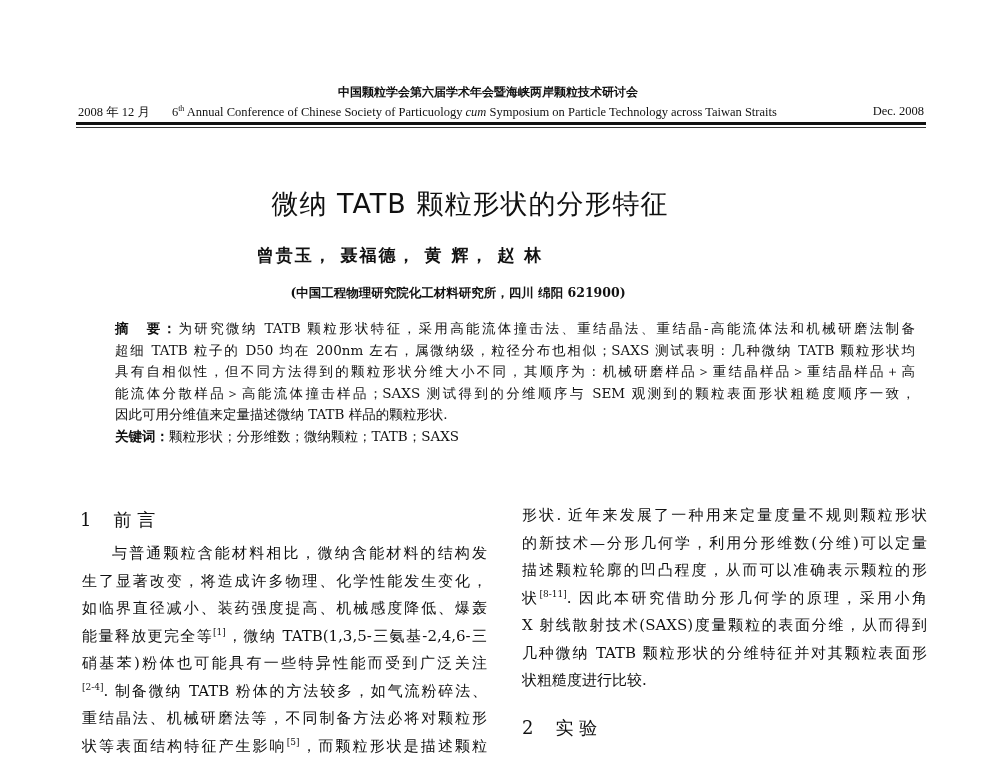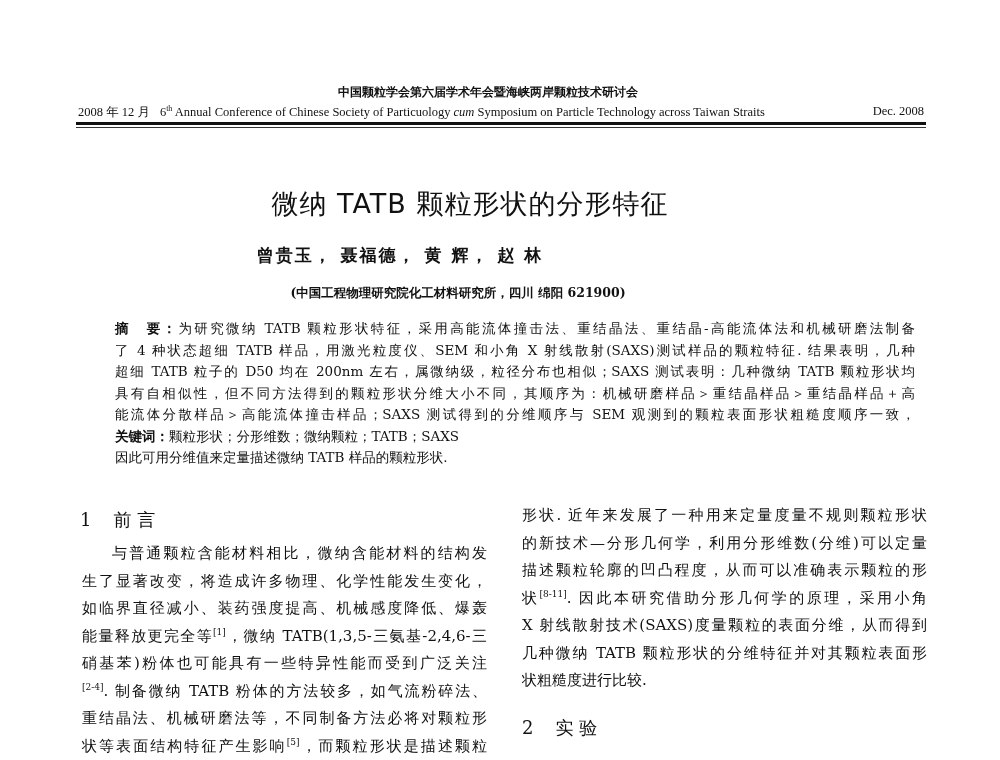--- a/index.html
+++ b/index.html
@@ -1,21 +1,21 @@
 <!DOCTYPE html>
 <html><head>
 <meta charset="utf-8">
 <style>
   html, body { margin: 0; padding: 0; background: #ffffff; }
   body { width: 1000px; height: 760px; position: relative; overflow: hidden;
          font-family: "DejaVu Serif", "Liberation Serif", serif; color: #111; }
   .abs { position: absolute; white-space: nowrap; }
   .conf-cn { left: 0; width: 976px; top: 84px; text-align: center; font-size: 12px; font-weight: bold; }
   .hdr-row { left: 78px; width: 846px; top: 104px; font-size: 12.5px; display: flex; justify-content: space-between; font-family: "Liberation Serif", serif; }
-  .hdr-row .date-cn { margin-right: 10px; }
+  .hdr-row .date-cn { margin-right: 22px; }
   .hdr-row .mid { flex: 1; }
   .hdr-row sup { font-size: 8px; }
   .rule-thick { left: 76px; width: 850px; top: 122px; height: 3px; background: #111; }
   .rule-thin { left: 76px; width: 850px; top: 127px; height: 1px; background: #333; }
   .title { left: 0; width: 940px; top: 186px; text-align: center; font-size: 27px; font-family: "DejaVu Sans", sans-serif; letter-spacing: 1px; }
   .authors { left: 0; width: 800px; top: 244px; text-align: center; font-size: 17px; font-weight: bold; letter-spacing: 2px; }
   .affil { left: 0; width: 916px; top: 285px; text-align: center; font-size: 12.5px; font-weight: bold; }
   .abstract { left: 115px; width: 800px; top: 318px; font-size: 13.5px; line-height: 21.5px; white-space: normal; text-align: justify; }
   .abstract .lbl { font-weight: bold; }
   .abstract .line { display: block; white-space: nowrap; text-align-last: justify; }
@@ -39,26 +39,25 @@
 </div>
 <div class="abs rule-thick"></div>
 <div class="abs rule-thin"></div>
 
 <div class="abs title">微纳 TATB 颗粒形状的分形特征</div>
 <div class="abs authors">曾贵玉，  聂福德，  黄 辉，  赵 林</div>
 <div class="abs affil">(中国工程物理研究院化工材料研究所，四川  绵阳  621900)</div>
 
 <div class="abs abstract">
   <span class="line"><b class="lbl">摘　要：</b><span>为研究微纳 TATB 颗粒形状特征，采用高能流体撞击法、重结晶法、重结晶-高能流体法和机械研磨法制备</span></span>
-  <span class="line">了 4 种状态超细 TATB 样品，用激光粒度仪、SEM 和小角 X 射线散射(SAXS)测试样品的颗粒特征. 结果表明，几种</span>
   <span class="line">超细 TATB 粒子的 D50 均在 200nm 左右，属微纳级，粒径分布也相似；SAXS 测试表明：几种微纳 TATB 颗粒形状均</span>
   <span class="line">具有自相似性，但不同方法得到的颗粒形状分维大小不同，其顺序为：机械研磨样品＞重结晶样品＞重结晶样品＋高</span>
   <span class="line">能流体分散样品＞高能流体撞击样品；SAXS 测试得到的分维顺序与 SEM 观测到的颗粒表面形状粗糙度顺序一致，</span>
+  <span class="line last">因此可用分维值来定量描述微纳 TATB 样品的颗粒形状.</span>
   <span class="line last"><b>关键词：</b><span>颗粒形状；分形维数；微纳颗粒；TATB；SAXS</span></span>
-  <span class="line last">因此可用分维值来定量描述微纳 TATB 样品的颗粒形状.</span>
 </div>
 
 <div class="abs sec-head" style="left:80px; top:508px;">
   <span class="num">1</span><span>前 言</span>
 </div>
 
 <div class="abs col" style="left:82px; top:540px;">
   <span class="line indent">与普通颗粒含能材料相比，微纳含能材料的结构发</span>
   <span class="line">生了显著改变，将造成许多物理、化学性能发生变化，</span>
   <span class="line">如临界直径减小、装药强度提高、机械感度降低、爆轰</span>

